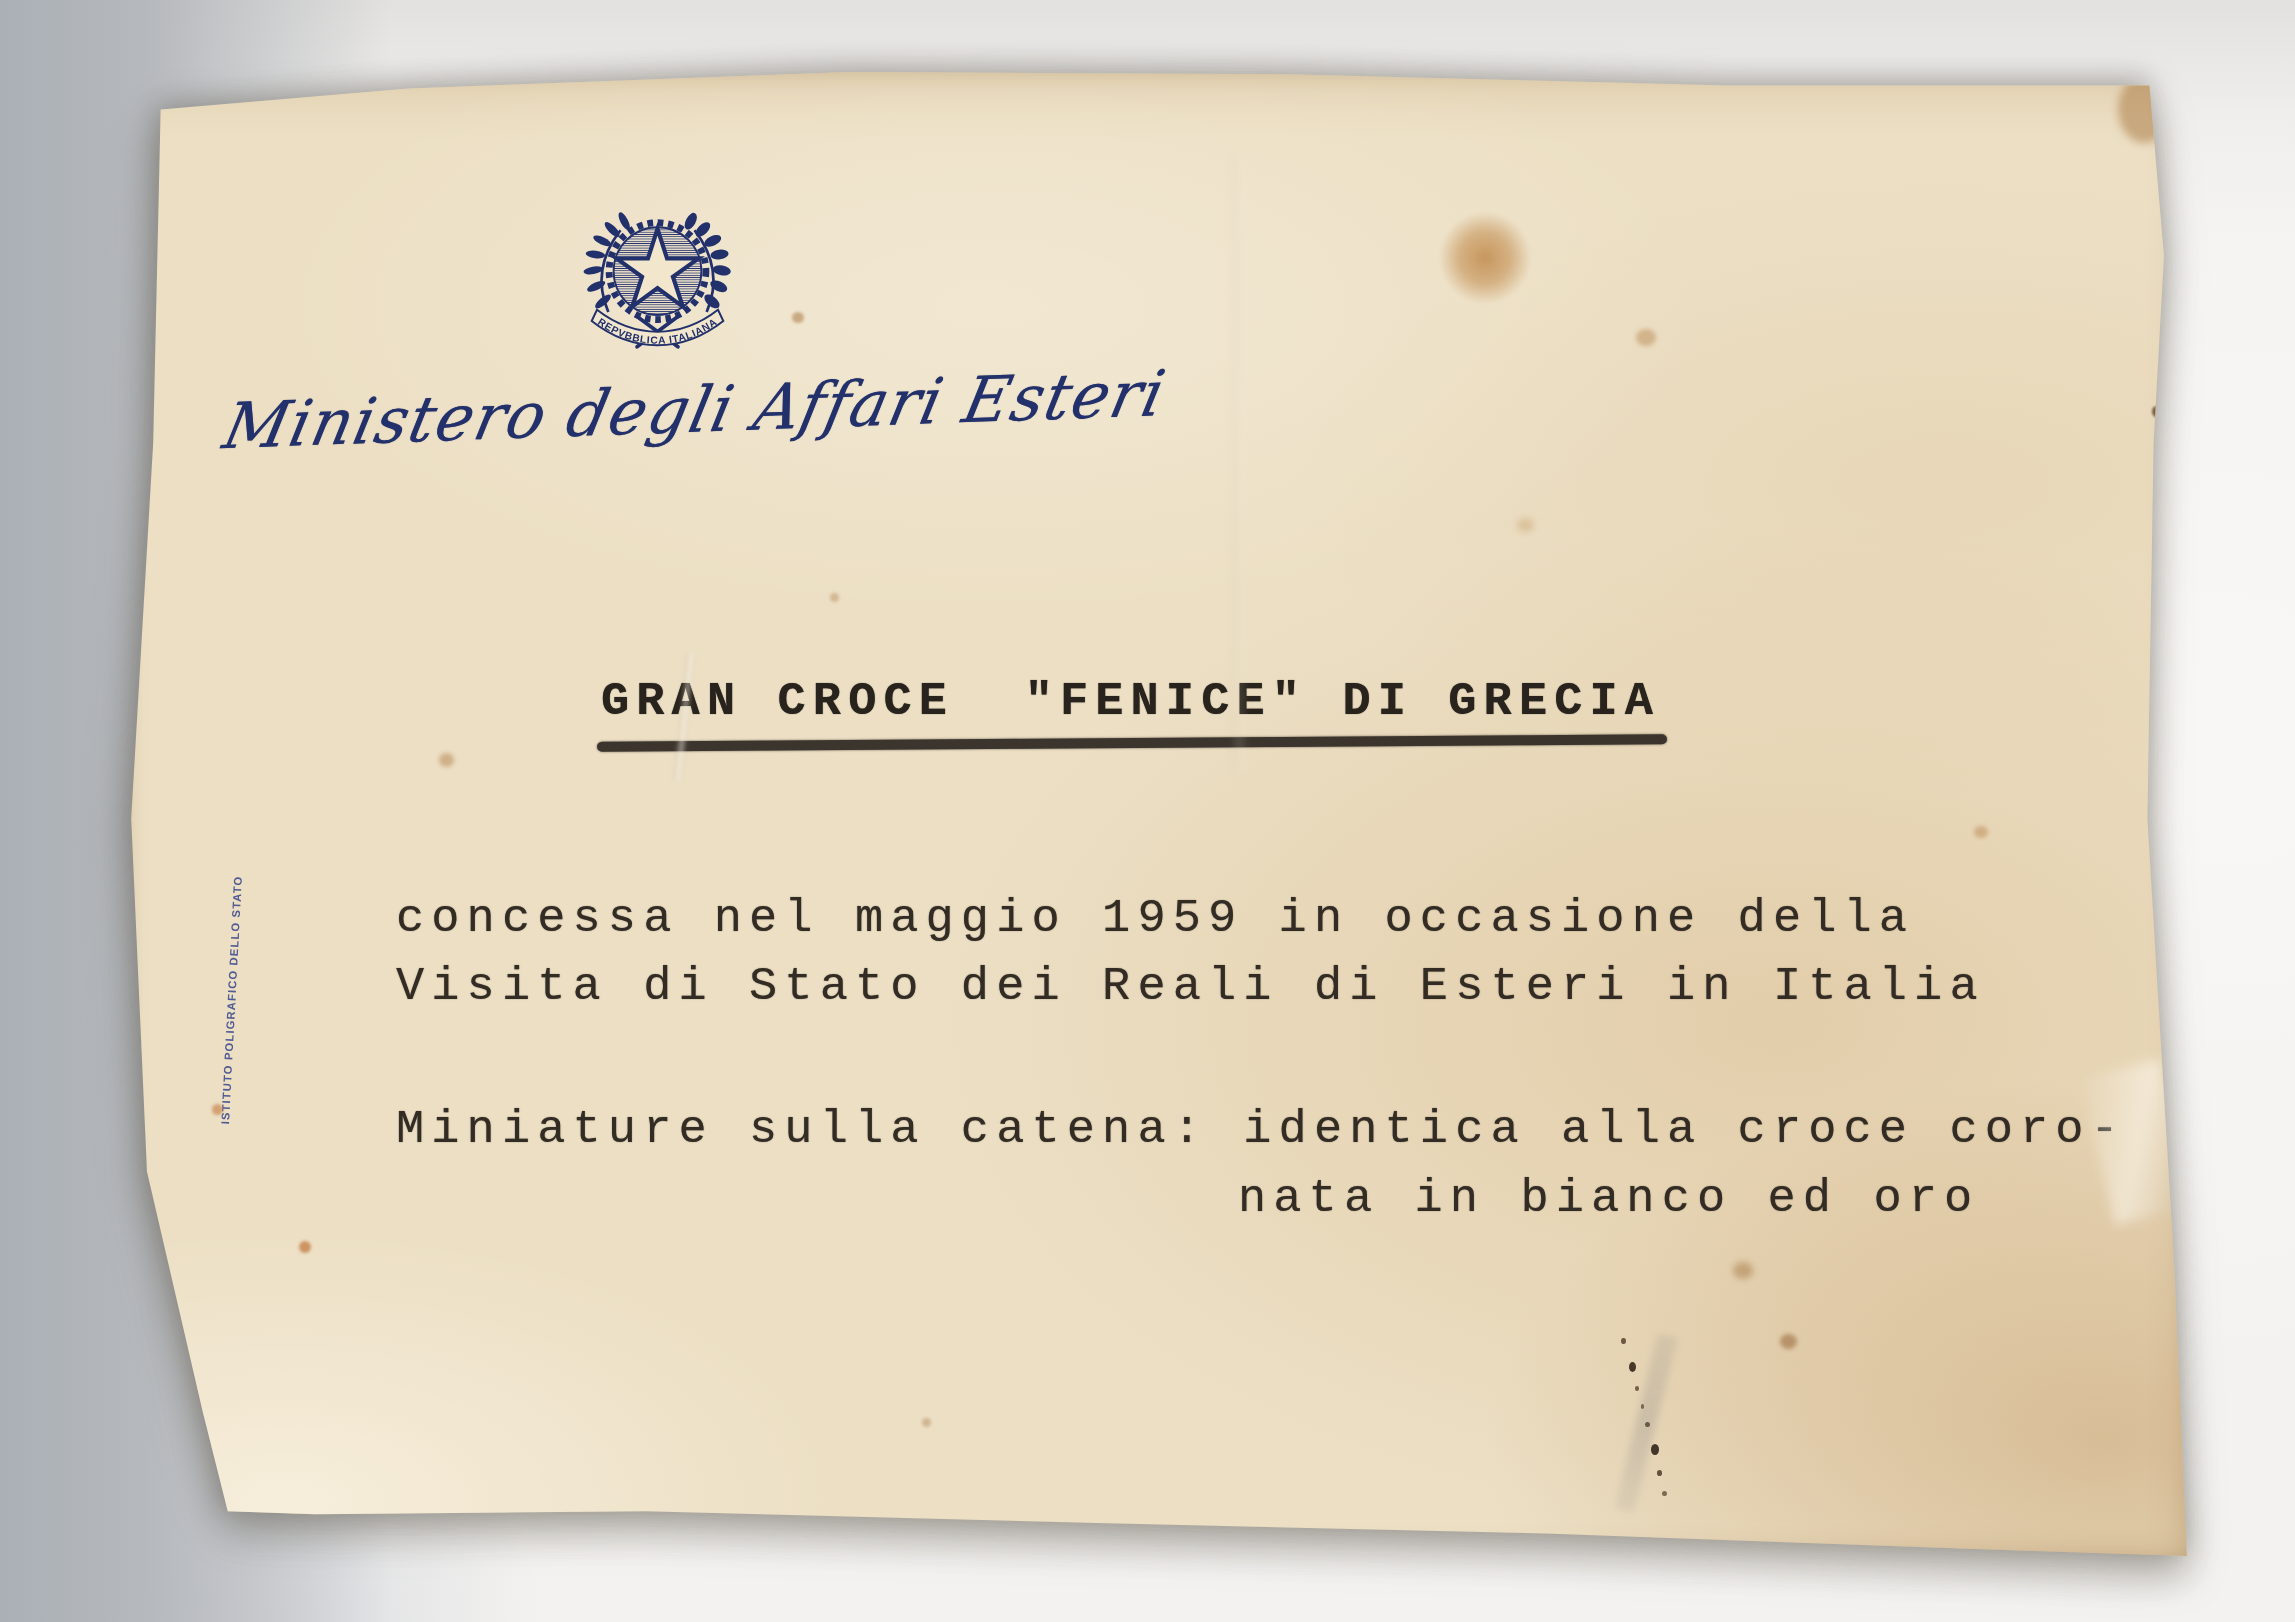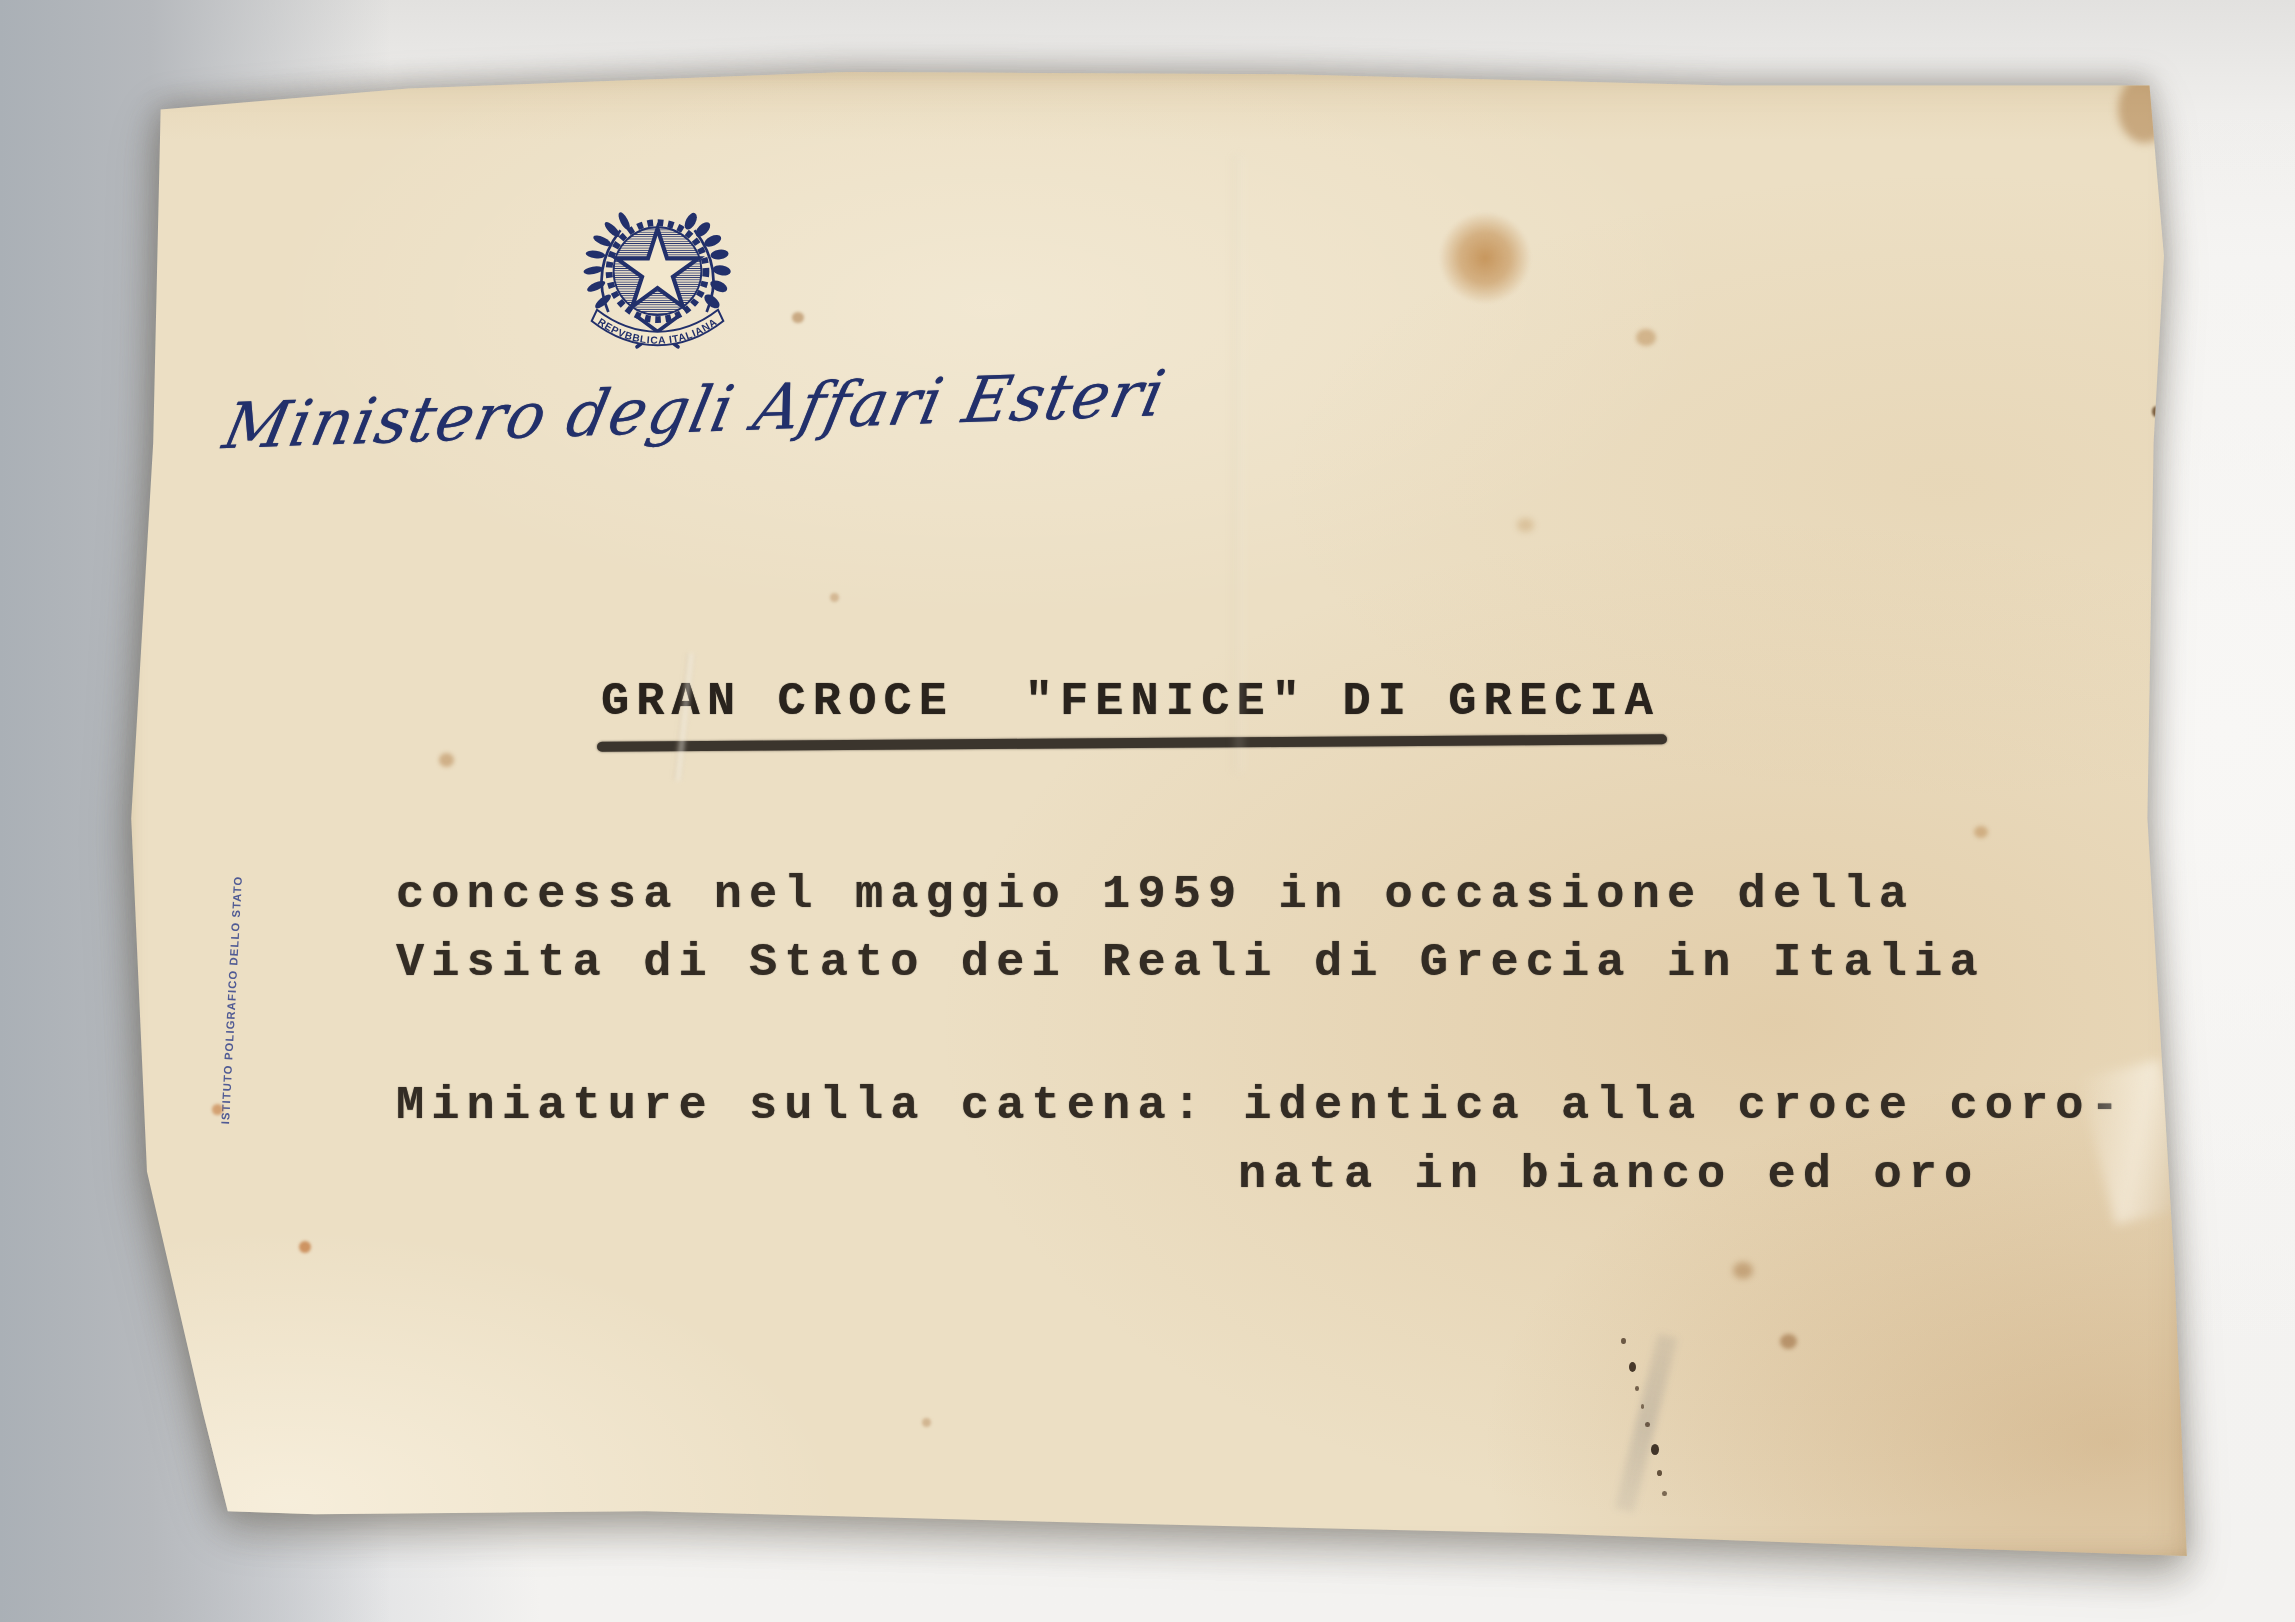--- a/index.html
+++ b/index.html
@@ -71,23 +71,24 @@
     text-shadow:0 0 1.1px rgba(38,32,26,.8);
   }
   .title-underline{
     position:absolute;left:477px;top:672px;width:1070px;height:9.8px;
     background:#2d2721;border-radius:5.3px;opacity:.92;
     transform:rotate(-.4deg);box-shadow:0 0 2.3px rgba(45,39,33,.8);
   }
 
   .typed{
     position:absolute;
-    font-family:"Liberation Mono",monospace;font-weight:700;font-size:47px;line-height:1;
+    font-family:"Liberation Mono",monospace;font-weight:400;font-size:47px;line-height:1;
     letter-spacing:7.1px;color:#332c24;white-space:pre;
     text-shadow:0 0 1.2px rgba(50,44,36,.65);
+    margin-top:24px;
   }
   .line1{left:276px;top:805px;}
   .line2{left:276px;top:873px;}
   .line3{left:276px;top:1016px;}
   .line4{left:1118px;top:1085px;text-align:right;}
 
   .imprint{
     position:absolute;left:99px;top:1058px;
     font-family:"Liberation Sans",sans-serif;font-weight:700;font-size:11.3px;
     letter-spacing:1.1px;color:var(--imprint-blue);opacity:.85;white-space:nowrap;
@@ -198,21 +199,21 @@
       </svg>
 
       <div class="ministry-script">Ministero degli Affari Esteri</div>
 
       <div class="imprint">ISTITUTO POLIGRAFICO DELLO STATO</div>
 
       <div class="doc-title">GRAN CROCE  "FENICE" DI GRECIA</div>
       <div class="title-underline"></div>
 
       <div class="typed line1">concessa nel maggio 1959 in occasione della</div>
-      <div class="typed line2">Visita di Stato dei Reali di Grecia in Italia</div>
+      <div class="typed line2">Visita di Stato dei Reali di Esteri in Italia</div>
       <div class="typed line3">Miniature sulla catena: identica alla croce coro-</div>
       <div class="typed line4">nata in bianco ed oro</div>
 
       <div class="spot s1"></div>
       <div class="spot s2"></div>
       <div class="spot s3"></div>
       <div class="spot s4"></div>
       <div class="spot s5"></div>
       <div class="spot s6"></div>
       <div class="spot s7"></div>

